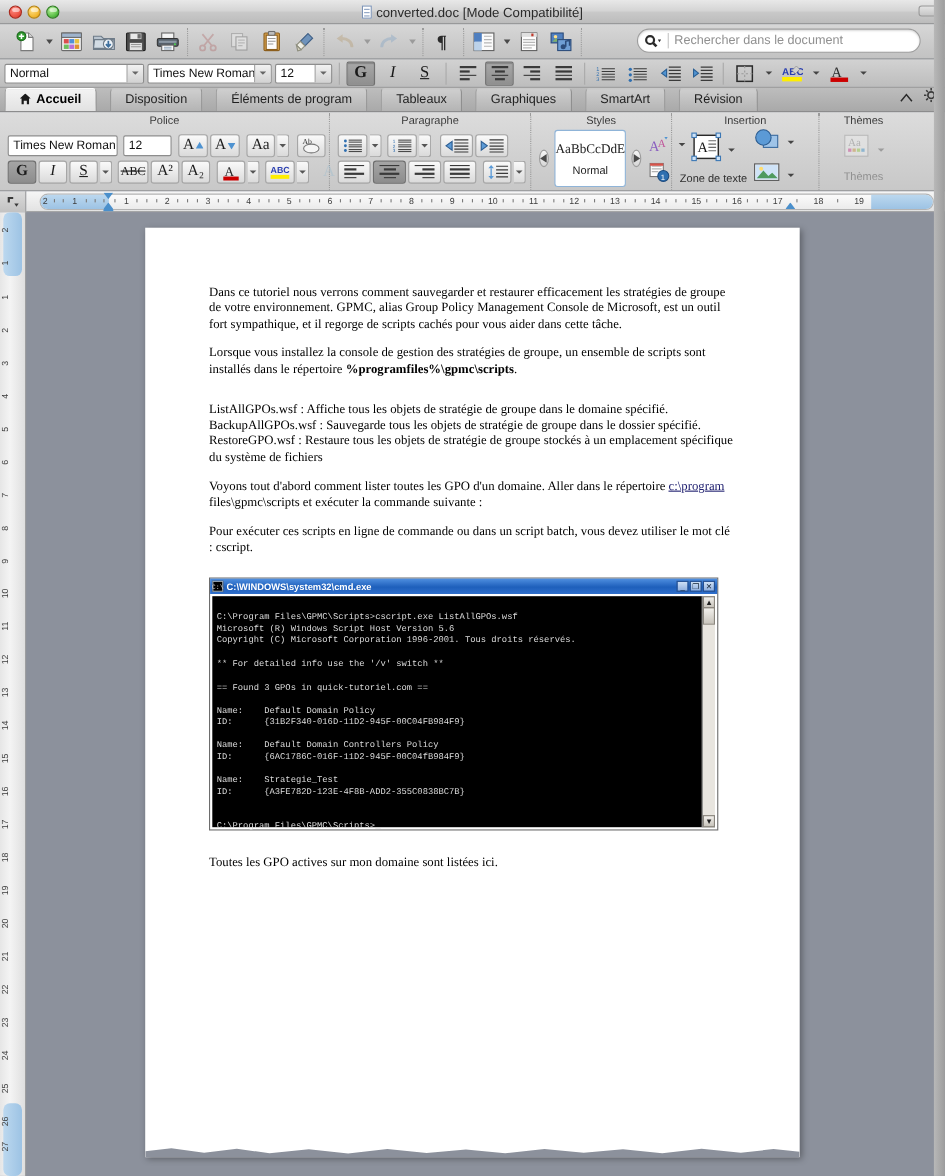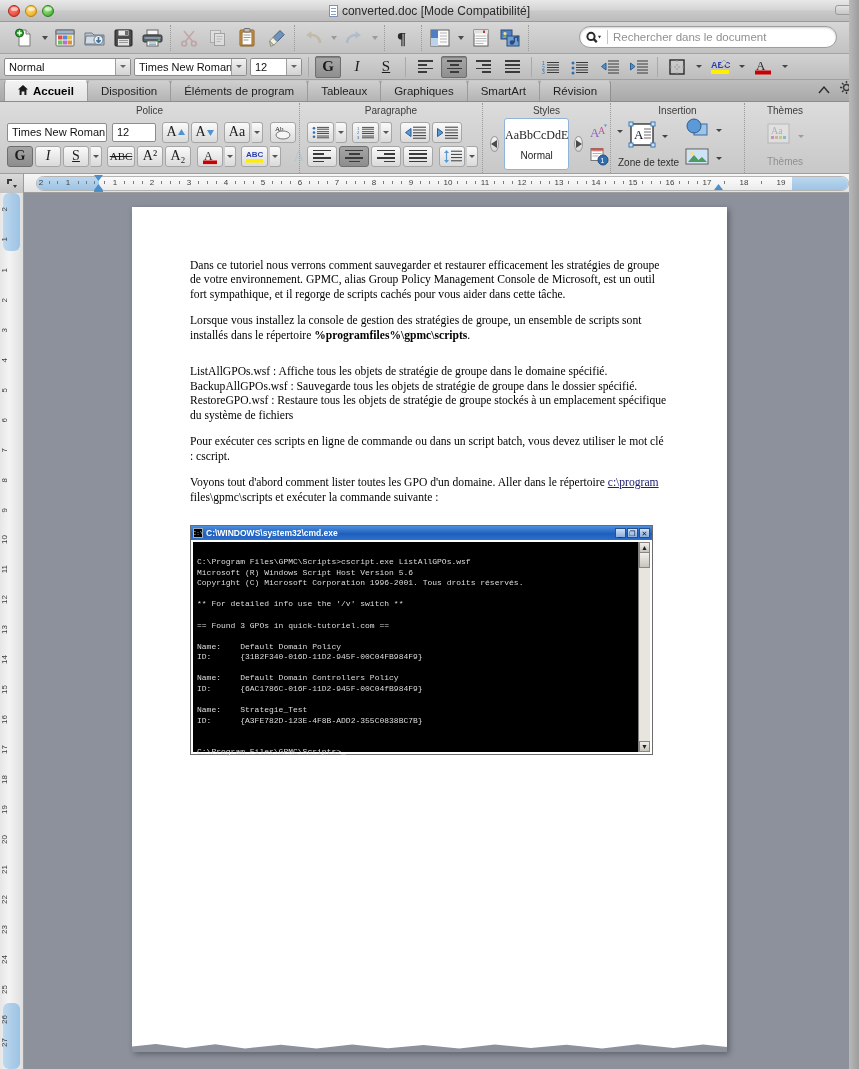--- a/index.html
+++ b/index.html
@@ -122,20 +122,21 @@
   .lines { display:flex; flex-direction:column; gap:2px; }
   .lines i { display:block; height:1.6px; background:#3a3a3a; }
 
   
   .tabs {
     height: 22px;
     background: linear-gradient(to bottom, #bdbdbd, #a9a9a9);
     display:flex; align-items:flex-end; padding-left: 4px;
     border-bottom: 1px solid #8c8c8c;
     position: relative;
+    gap: 13px;
   }
   .tab {
     height: 21px; padding: 0 13px; display:flex; align-items:center;
     font-size: 11.5px; color:#1f1f1f;
     border-left:1px solid #9a9a9a; border-right:1px solid #8f8f8f;
     border-top:1px solid #c9c9c9;
     border-radius: 4px 4px 0 0;
     background: linear-gradient(to bottom,#cfcfcf,#b4b4b4);
     margin-right: -1px;
   }
@@ -1055,25 +1056,25 @@
           <p>
             <span>Lorsque vous installez la console de gestion des stratégies de groupe, un ensemble de scripts sont installés dans le répertoire </span><b>%programfiles%\gpmc\scripts</b><span>.</span>
           </p>
 
           <p style="height:10px;margin:0"></p>
 
           <p class="tight">ListAllGPOs.wsf : Affiche tous les objets de stratégie de groupe dans le domaine spécifié.</p>
           <p class="tight">BackupAllGPOs.wsf  : Sauvegarde tous les objets de stratégie de groupe dans le dossier spécifié.</p>
           <p>RestoreGPO.wsf  : Restaure tous les objets de stratégie de groupe stockés à un emplacement spécifique du système de fichiers</p>
 
-          <p>Pour exécuter ces scripts en ligne de commande ou dans un script batch, vous devez utiliser le mot clé : cscript.</p>
-
           <p>
             <span>Voyons tout d'abord comment lister toutes les GPO d'un domaine. Aller dans le répertoire </span><a href="#">c:\program</a><span> files\gpmc\scripts et exécuter la commande suivante :</span>
           </p>
+
+          <p>Pour exécuter ces scripts en ligne de commande ou dans un script batch, vous devez utiliser le mot clé : cscript.</p>
 
 
           <div class="cmdimg">
             <div class="cmd-title">
               <span class="ct-icon">C:\</span>
               <span class="ct-text">C:\WINDOWS\system32\cmd.exe</span>
               <span class="ct-btns">
                 <span class="ctb">_</span>
                 <span class="ctb">❐</span>
                 <span class="ctb">✕</span>
@@ -1103,20 +1104,21 @@
                 <div>
                   <div class="sb">▲</div>
                   <div class="thumb"></div>
                 </div>
                 <div class="track"></div>
                 <div class="sb">▼</div>
               </div>
             </div>
           </div>
 
+          <p style="margin-top:22px">Toutes les GPO actives sur mon domaine sont listées ici.</p>
 
         </div>
         <div class="page-edge"></div>
       </div>
     </div>
   </div>
 
   <div class="winedge"></div>
 </div>
 

